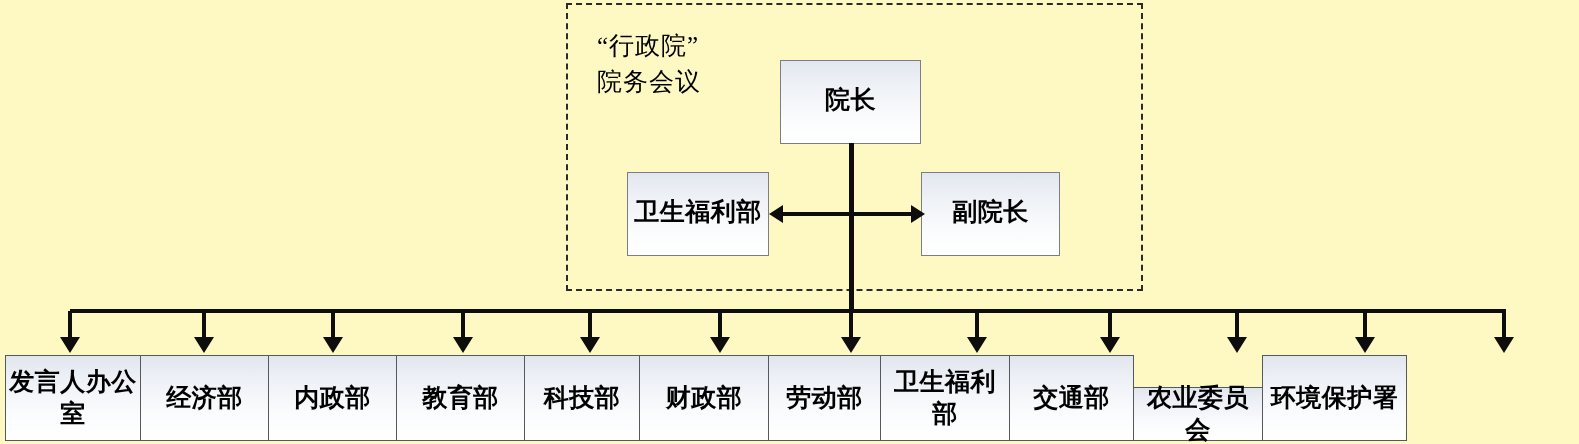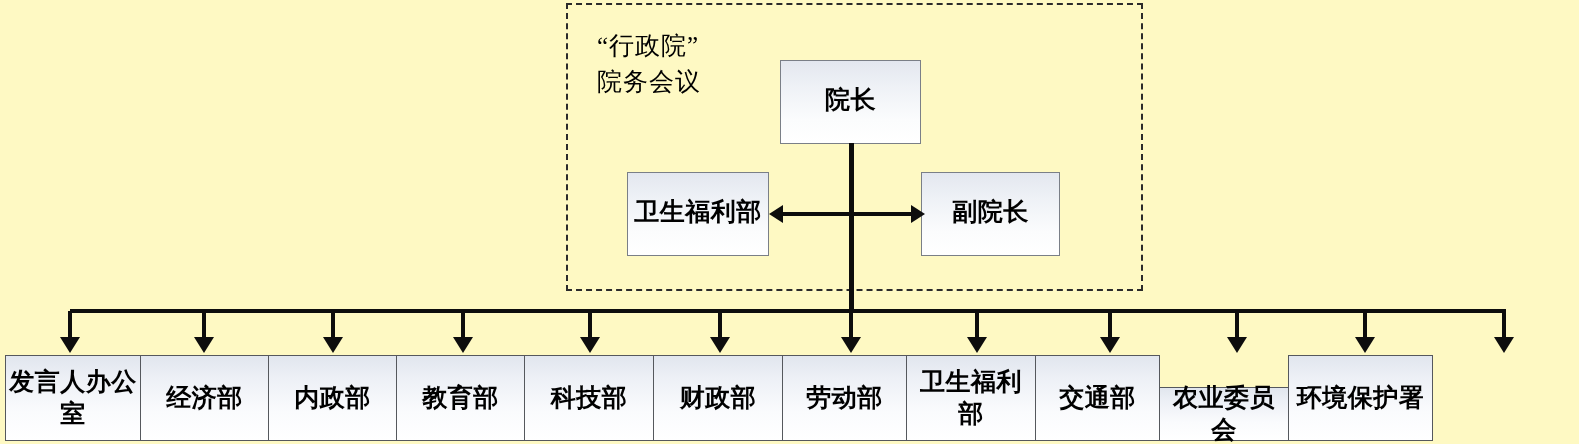--- a/index.html
+++ b/index.html
@@ -216,22 +216,22 @@
         <div class="stem"></div>
         <div class="tip"></div>
       </div>
     </div>
 
   <div class="dept-row" id="dept-row">
       <div class="dept" style="width: 136px;">发言人办公室</div>
       <div class="dept" style="width: 129px;">经济部</div>
       <div class="dept" style="width: 129px; font-family: Liberation Serif, serif;">内政部</div>
       <div class="dept" style="width: 129px;">教育部</div>
-      <div class="dept" style="width: 130px;">科技部</div>
+      <div class="dept" style="width: 116px;">科技部</div>
       <div class="dept" style="width: 130px;">财政部</div>
-      <div class="dept" style="width: 125px;">劳动部</div>
+      <div class="dept" style="width: 113px;">劳动部</div>
       <div class="dept" style="width: 130px;">卫生福利部</div>
       <div class="dept" style="width: 125px;">交通部</div>
       <div class="dept" style="width: 130px; margin-top: 32px;">农业委员会</div>
       <div class="dept" style="width: 145px;">环境保护署</div>
     </div>
 
 </div>
 
 </body></html>

